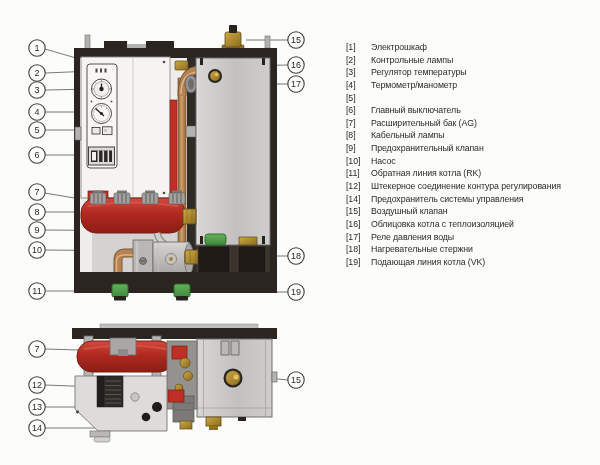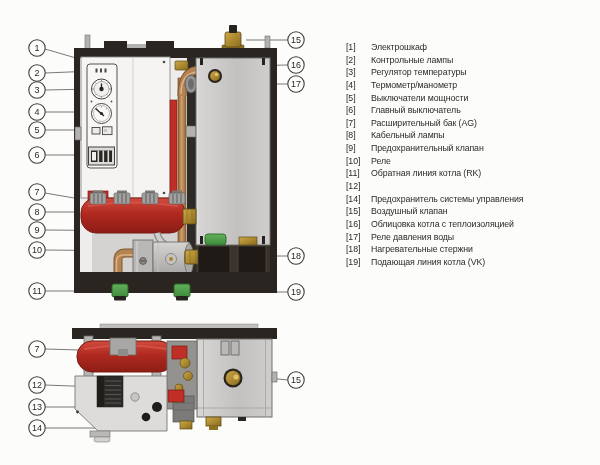--- a/index.html
+++ b/index.html
@@ -441,48 +441,48 @@
     <div class="legend-row">
     <span class="num">[3]</span>
     <span class="label">Регулятор температуры</span>
   </div>
     <div class="legend-row">
     <span class="num">[4]</span>
     <span class="label">Термометр/манометр</span>
   </div>
     <div class="legend-row">
     <span class="num">[5]</span>
-    <span class="label">Выключатели мощности</span>
   </div>
     <div class="legend-row">
     <span class="num">[6]</span>
     <span class="label">Главный выключатель</span>
   </div>
     <div class="legend-row">
     <span class="num">[7]</span>
     <span class="label">Расширительный бак (AG)</span>
   </div>
     <div class="legend-row">
     <span class="num">[8]</span>
     <span class="label">Кабельный лампы</span>
   </div>
     <div class="legend-row">
     <span class="num">[9]</span>
     <span class="label">Предохранительный клапан</span>
   </div>
     <div class="legend-row">
     <span class="num">[10]</span>
-    <span class="label">Реле</span>
+    <span class="label">Насос</span>
   </div>
     <div class="legend-row">
     <span class="num">[11]</span>
     <span class="label">Обратная линия котла (RK)</span>
   </div>
     <div class="legend-row">
     <span class="num">[12]</span>
+    <span class="label">Штекерное соединение контура регулирования</span>
   </div>
     <div class="legend-row">
     <span class="num">[14]</span>
     <span class="label">Предохранитель системы управления</span>
   </div>
     <div class="legend-row">
     <span class="num">[15]</span>
     <span class="label">Воздушный клапан</span>
   </div>
     <div class="legend-row">

